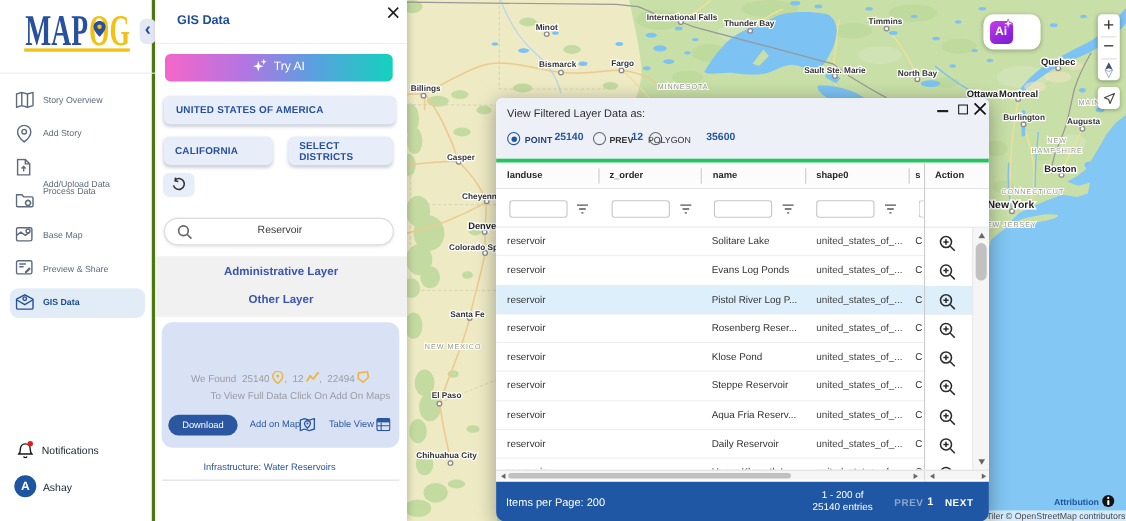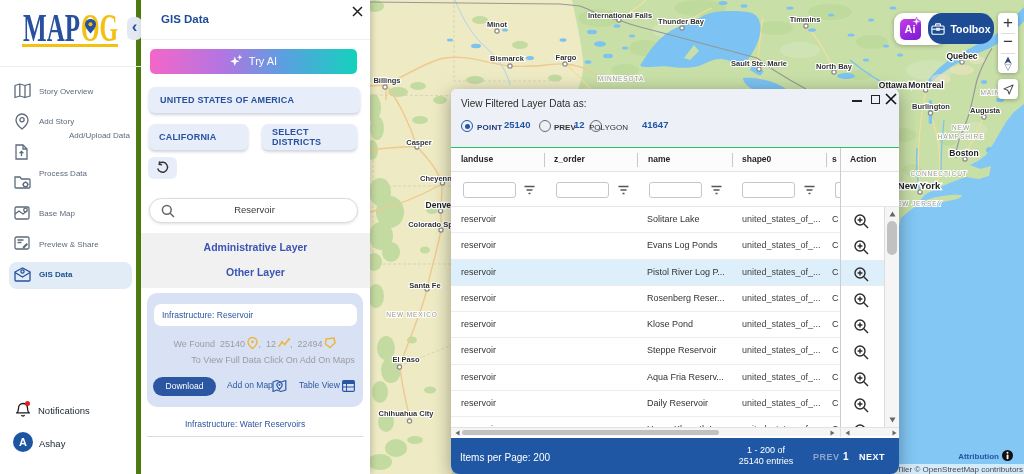--- a/index.html
+++ b/index.html
@@ -244,68 +244,57 @@
     <circle cx="1007.5" cy="452.7" r="1" fill="#ffffff"></circle>
     <rect x="1006.6" y="454.6" width="1.9" height="4.6" rx="0.9" fill="#ffffff"></rect>
   </svg>
 
   <div class="abs" style="left:894px; top:13px; width:52px; height:32px; background:#fff; border-radius:9px; box-shadow:0 1px 4px rgba(0,0,0,.25);padding-left:12px;">
     <div class="abs" style="left:5.5px; top:5.5px; width:21px; height:21px; border-radius:5px; background:linear-gradient(145deg,#c93fe6,#9325dd 60%,#7a1fd0); color:#fff; font-size:11px; font-weight:bold; text-align:center; line-height:21px;">Ai</div>
     <svg class="abs" style="left:18px; top:4px;" width="9" height="9" viewBox="0 0 11 11">
         <path d="M5.5,0 L6.8,4.2 L11,5.5 L6.8,6.8 L5.5,11 L4.2,6.8 L0,5.5 L4.2,4.2 Z" fill="#fff" stroke="#b13be2" stroke-width="0.8"></path>
       </svg>
   </div>
-  <div class="abs" style="left:928px; top:13px; width:66px; height:31px; background:#1d4c94; border-radius:14px; color:#fff; display:flex; align-items:center; justify-content:center; gap:5px;">
-    <svg width="14" height="12" viewBox="0 0 14 12">
-        <g stroke="#fff" stroke-width="1.1" fill="none">
-          <rect x="0.9" y="3" width="12.2" height="8.2" rx="1.2"></rect>
-          <path d="M4.6,3 V1.6 a0.7,0.7 0 0 1 0.7,-0.7 h3.4 a0.7,0.7 0 0 1 0.7,0.7 V3"></path>
-          <path d="M0.9,6.2 h12.2"></path>
-          <path d="M5.8,5.2 h2.4 v2 h-2.4 Z"></path>
-        </g>
-      </svg>
-    <span style="font-size:10.5px; font-weight:bold;">Toolbox</span>
-  </div>
   <div class="abs" style="left:998px; top:13px; width:20px; height:60px; background:#fff; border-radius:4px; box-shadow:0 1px 4px rgba(0,0,0,.3);">
     <div class="abs" style="left:0; top:0; width:20px; height:20px; font-size:17px; color:#333; text-align:center; line-height:19px;">+</div>
     <div class="abs" style="left:3px; top:20px; width:14px; height:0; border-top:1px solid #ddd;"></div>
     <div class="abs" style="left:0; top:20px; width:20px; height:20px; font-size:17px; color:#333; text-align:center; line-height:18px;">−</div>
     <div class="abs" style="left:3px; top:40px; width:14px; height:0; border-top:1px solid #ddd;"></div>
     <svg class="abs" style="left:4px; top:43px;" width="12" height="15" viewBox="0 0 12 15">
         <path d="M6,0.5 L9.5,7.5 L6,6 L2.5,7.5 Z" fill="#3c4f77"></path>
         <path d="M6,14.5 L9.5,7.5 L6,9 L2.5,7.5 Z" fill="#fff" stroke="#9aa2b5" stroke-width="0.8"></path>
       </svg>
   </div>
   <div class="abs" style="left:998px; top:79px; width:20px; height:20px; background:#fff; border-radius:4px; box-shadow:0 1px 4px rgba(0,0,0,.3);">
     <svg class="abs" style="left:5px; top:5px;" width="11" height="11" viewBox="0 0 12 12">
         <path d="M11,1 L6.7,11 L5.2,6.8 L1,5.3 Z" fill="none" stroke="#444" stroke-width="1.1" stroke-linejoin="round"></path>
       </svg>
   </div>
 
   <div id="overlay" class="abs" style="left:451px; top:89px; width:448px; height:385px; background:#fff; border-radius:6px 6px 8px 8px; box-shadow:0 4px 18px rgba(0,0,0,.35); font-family:'Liberation Sans',sans-serif;">
 
-    <div class="abs" style="left:0; top:0; width:448px; height:59px; background:#edf0f6; border-radius:6px 6px 0 0; border-bottom:1px solid #22c55e;">
+    <div class="abs" style="left:0; top:0; width:448px; height:59px; background:#edf0f6; border-radius:6px 6px 0 0; border-bottom:4px solid #22c55e;">
       <div class="abs" style="left:10px; top:9px; font-size:10px; color:#2d2d2d;">View Filtered Layer Data as:</div>
 
       <div class="abs" style="left:401px; top:11px; width:10px; height:2px; background:#222;"></div>
       <div class="abs" style="left:420px; top:6px; width:9px; height:9px; border:1.4px solid #222;"></div>
       <svg class="abs" style="left:434px; top:4px;" width="12" height="12" viewBox="0 0 12 12">
           <path d="M1,1 L11,11 M11,1 L1,11" stroke="#111" stroke-width="1.6"></path>
         </svg>
 
       <div class="abs" style="left:10px; top:31px; width:12px; height:12px; border-radius:50%; border:1.6px solid #2156a5;"></div>
       <div class="abs" style="left:13.5px; top:34.5px; width:5px; height:5px; border-radius:50%; background:#2156a5;"></div>
       <div class="abs" style="left:26px; top:34px; font-size:8px; font-weight:bold; color:#1b3f7d; letter-spacing:.2px;">POINT</div>
       <div class="abs" style="left:53px; top:30px; font-size:9.5px; font-weight:bold; color:#2156a5;">25140</div>
       <div class="abs" style="left:88px; top:31px; width:12px; height:12px; border-radius:50%; border:1.6px solid #6b6b6b;"></div>
       <div class="abs" style="left:103px; top:34px; font-size:8px; font-weight:bold; color:#333;">PREV</div>
       <div class="abs" style="left:123px; top:30px; font-size:9.5px; font-weight:bold; color:#2156a5;">12</div>
       <div class="abs" style="left:139px; top:31px; width:12px; height:12px; border-radius:50%; border:1.6px solid #6b6b6b;"></div>
       <div class="abs" style="left:138px; top:34px; font-size:8px; font-weight:normal; color:#333;">POLYGON</div>
-      <div class="abs" style="left:191px; top:30px; font-size:9.5px; font-weight:bold; color:#2156a5;">41647</div>
+      <div class="abs" style="left:191px; top:30px; font-size:9.5px; font-weight:bold; color:#2156a5;">35600</div>
     </div>
 
     <div class="abs" style="left:0; top:59px; width:448px; height:24px; background:#fcfcfc; border-bottom:1px solid #e2e2e2;">
       <div class="abs" style="left:10px; top:6px; font-size:8.5px; font-weight:bold; color:#262626;">landuse</div>
       <div class="abs" style="left:103px; top:6px; font-size:8.5px; font-weight:bold; color:#262626;">z_order</div>
       <div class="abs" style="left:197px; top:6px; font-size:8.5px; font-weight:bold; color:#262626;">name</div>
       <div class="abs" style="left:291px; top:6px; font-size:8.5px; font-weight:bold; color:#262626;">shape0</div>
       <div class="abs" style="left:381px; top:6px; font-size:8.5px; font-weight:bold; color:#262626;">s</div>
       <div class="abs" style="left:399px; top:6px; font-size:8.5px; font-weight:bold; color:#262626;">Action</div>
       <div class="abs" style="left:93px; top:5px; width:1px; height:14px; background:#c9c9c9;"></div>
@@ -498,21 +487,21 @@
 
     <div class="abs" style="left:0; top:349px; width:448px; height:36px; background:#1f57a5; border-radius:0 0 8px 8px; color:#fff;">
       <div class="abs" style="left:9px; top:14px; font-size:10px;">Items per Page: 200</div>
       <div class="abs" style="left:255px; top:7px; width:120px; text-align:center; font-size:9px; line-height:10.5px;">1 - 200 of<br>25140 entries</div>
       <div class="abs" style="left:362px; top:14px; font-size:9px; font-weight:bold; color:#8da6ca; letter-spacing:.5px;">PREV</div>
       <div class="abs" style="left:392px; top:13px; font-size:10px; font-weight:bold;">1</div>
       <div class="abs" style="left:408px; top:14px; font-size:9px; font-weight:bold; letter-spacing:.5px;">NEXT</div>
     </div>
   </div>
 
-  <aside id="sidebar" class="abs" style="left:0; top:0; width:141px; height:474px; background:#fff; border-right:5px solid #4d7c0f;">
+  <aside id="sidebar" class="abs" style="left:0; top:0; width:141px; height:474px; background:#fff; border-right:3px solid #4d7c0f;">
 
     <svg class="abs" style="left:0; top:0;" width="141" height="50" viewBox="0 0 141 50">
       <text x="23" y="41" font-family="Liberation Serif, serif" font-weight="bold" font-size="40" textLength="57" lengthAdjust="spacingAndGlyphs" fill="#27519e">MAP</text>
       <text x="81" y="41" font-family="Liberation Serif, serif" font-weight="bold" font-size="40" textLength="37" lengthAdjust="spacingAndGlyphs" fill="#f2c114">OG</text>
       <path d="M90.5,19 C93.6,19 96,21.4 96,24.3 C96,28.2 90.5,33.5 90.5,33.5 C90.5,33.5 85,28.2 85,24.3 C85,21.4 87.4,19 90.5,19 Z" fill="#27519e"></path>
       <circle cx="90.5" cy="24.3" r="2" fill="#f2c114"></circle>
     </svg>
     <div class="abs" style="left:22px; top:44px; width:96px; height:2.5px; background:#f2c114;"></div>
     <div class="abs" style="left:0; top:66px; width:141px; height:1px; background:#ededed;"></div>
 
@@ -527,21 +516,21 @@
           </g>
         </svg></div>
     <div class="abs menu-tx" style="top:117px;">Add Story</div>
     <div class="abs menu-ic" style="top:144px;"><svg width="15" height="16" viewBox="0 0 15 16">
           <g fill="none" stroke="#5d6b7c" stroke-width="1.3">
             <path d="M2,1 h7 l4,4 v10 h-11 Z"></path>
             <path d="M9,1 v4 h4"></path>
             <path d="M7.5,12 V7.5 M5.6,9.2 L7.5,7.3 L9.4,9.2"></path>
           </g>
         </svg></div>
-    <div class="abs menu-tx" style="top:131px;margin-left:30px;">Add/Upload Data</div>
+    <div class="abs menu-tx" style="top:163px;">Add/Upload Data</div>
     <div class="abs menu-ic" style="top:174px;"><svg width="17" height="16" viewBox="0 0 17 16">
           <g fill="none" stroke="#5d6b7c" stroke-width="1.3">
             <path d="M1,3 h5 l1.5,2 H15 a1,1 0 0 1 1,1 v7 a1,1 0 0 1 -1,1 H2 a1,1 0 0 1 -1,-1 Z"></path>
             <circle cx="11.5" cy="10.5" r="2.2"></circle>
             <path d="M11.5,7.4 v1 M11.5,12.6 v1 M8.5,10.5 h1 M13.5,10.5 h1"></path>
           </g>
         </svg></div>
     <div class="abs menu-tx" style="top:169px;text-align:right;">Process Data</div>
     <div class="abs menu-ic" style="top:205px;"><svg width="16" height="16" viewBox="0 0 16 16">
           <g fill="none" stroke="#5d6b7c" stroke-width="1.3">
@@ -619,21 +608,20 @@
         </svg>
       <div class="abs" style="left:0; top:5px; width:209px; text-align:center; font-size:9.5px; color:#3a3a3a;">Reservoir</div>
     </div>
 
     <div class="abs" style="left:0; top:233px; width:229px; height:55px; background:#f1f1f2;">
       <div class="abs" style="left:0; top:8px; width:229px; text-align:center; font-size:10.5px; font-weight:bold; color:#3a54b4;">Administrative Layer</div>
       <div class="abs" style="left:0; top:33px; width:229px; text-align:center; font-size:10.5px; font-weight:bold; color:#3a54b4;">Other Layer</div>
     </div>
 
     <div class="abs" style="left:6px; top:293px; width:216px; height:114px; background:#d9e2f4; border-radius:10px;">
-      <div class="abs" style="left:7px; top:11px; width:203px; height:22px; background:#fff; border-radius:7px; font-size:8.5px; color:#2a55a0; line-height:22px; padding-left:8px;">Infrastructure: Reservoir</div>
       <div class="abs" style="left:0; top:44px; width:216px; text-align:center; font-size:9px; color:#9a9ca3; white-space:nowrap;">We Found&nbsp; 25140 <svg style="vertical-align:-2px;" width="11" height="12" viewBox="0 0 11 12">
             <path d="M5.5,0.5 C8,0.5 10,2.5 10,5 C10,8 5.5,11.5 5.5,11.5 C5.5,11.5 1,8 1,5 C1,2.5 3,0.5 5.5,0.5 Z" fill="none" stroke="#eeb63c" stroke-width="1.4"></path>
             <circle cx="5.5" cy="4.8" r="1.4" fill="#eeb63c"></circle>
           </svg>,&nbsp; 12<svg style="vertical-align:-1px; margin-left:2px;" width="12" height="10" viewBox="0 0 12 10">
             <path d="M0.8,8.8 L4,4 L6.8,6.5 L11,1" fill="none" stroke="#eeb63c" stroke-width="1.6"></path>
             <circle cx="4" cy="4" r="1.1" fill="#eeb63c"></circle>
             <circle cx="11" cy="1.2" r="1.1" fill="#eeb63c"></circle>
           </svg>,&nbsp; 22494<svg style="vertical-align:-2px; margin-left:2px;" width="12" height="12" viewBox="0 0 12 12">
             <path d="M2,2 L10,1 L11,6 L6,10.5 L1.5,7 Z" fill="none" stroke="#eeb63c" stroke-width="1.5"></path>
           </svg></div>

